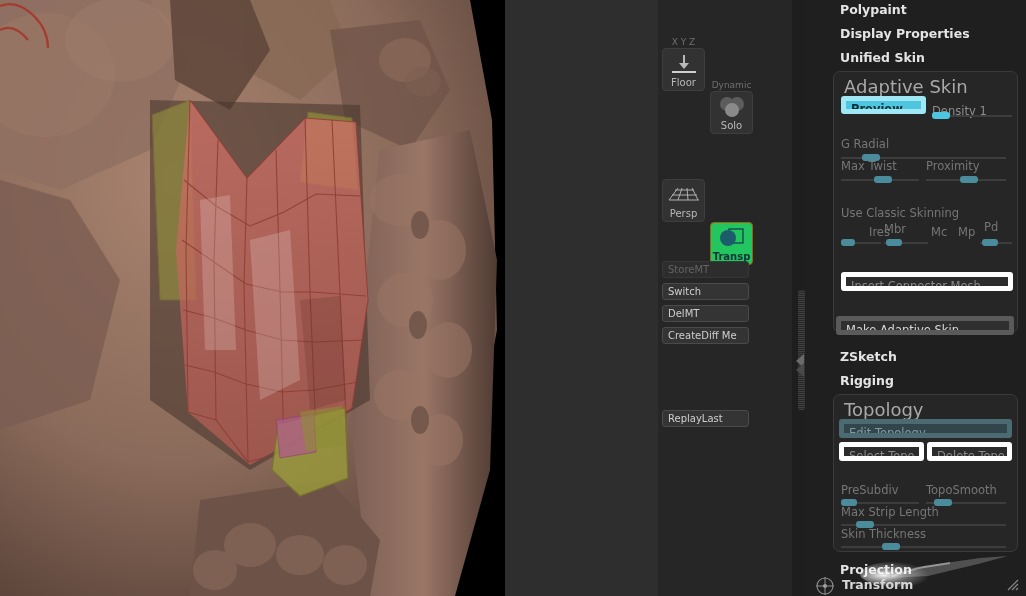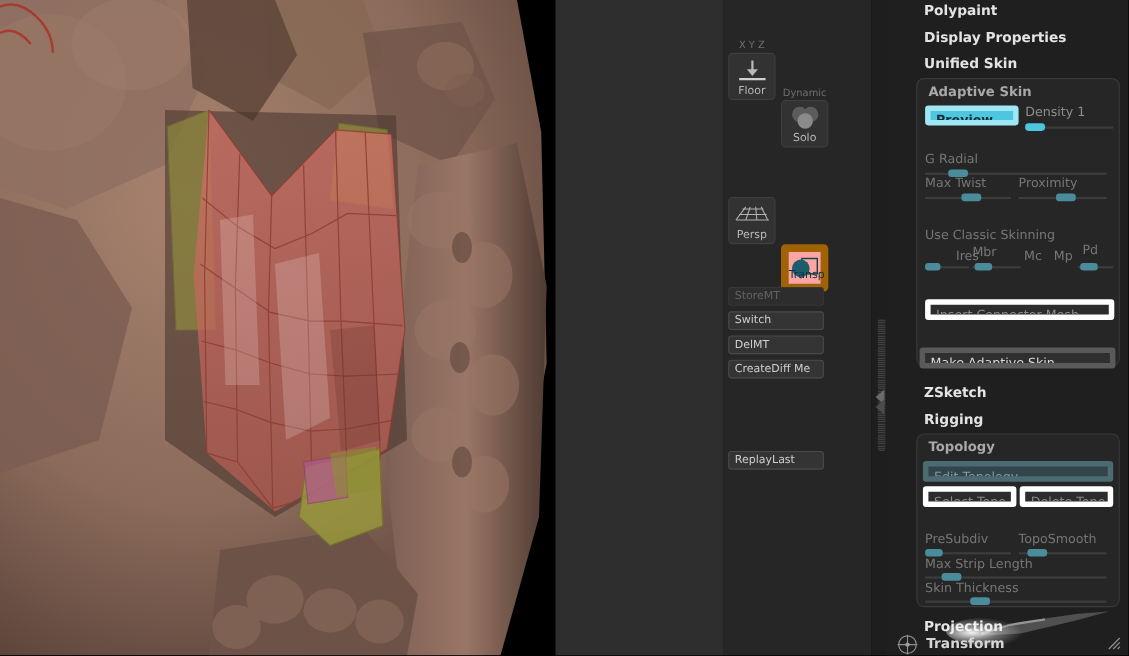--- a/index.html
+++ b/index.html
@@ -32,23 +32,24 @@
   .bigbtn {
     width: 43px; height: 43px;
     background: #323232;
     border: 1px solid #3e3e3e;
     border-radius: 4px;
     position: relative;
     color: #b9b9b9;
     font-size: 10px;
   }
   .bigbtn.active {
-    background: #fca5a5;
-    border: 7px solid #a16207;
+    background: #22c55e;
+    border: 1px solid #a16207;
     color: #10333c;
+    font-weight: bold;
   }
   .bigbtn .lbl {
     position: absolute; left: 0; right: 0; bottom: 2px;
     text-align: center; font-size: 10px; line-height: 10px;
   }
   .bigbtn .toplbl {
     position: absolute; left: 0; right: 0; top: -12px;
     text-align: center; font-size: 9px; color: #6f6f6f;
   }
   .bigbtn svg { position: absolute; left: 50%; top: 4px; transform: translateX(-50%); }
@@ -109,21 +110,21 @@
     padding-left: 34px;
   }
   .group {
     position: absolute;
     left: 27px; width: 185px;
     background: #262626;
     border: 1px solid #3a3a3a;
     border-radius: 7px;
   }
   .group > .ghead {
-    color: #a9a9a9; font-size: 12px; font-weight: bold;
+    color: #a9a9a9; font-size: 18px; font-weight: normal;
     padding: 4px 0 4px 10px;
   }
   .rbtn {
     position: absolute;
     background: #2c2c2c;
     border: 5px solid #ffffff;
     border-radius: 3px;
     color: #8a8a8a;
     font-size: 11.5px;
     line-height: 16px;
@@ -140,21 +141,21 @@
   }
   .rbtn.tealsel {
     background: #32454a;
     border-color: #4c6a71;
     color: #7e9ba2;
   }
   .sliderlbl {
     position: absolute;
     color: #767676; font-size: 11.5px; white-space: nowrap;
   }
-  .sliderlbl.lit { color: #8d8d8d; }
+  .sliderlbl.lit { color: #8d8d8d; margin-top: 10px; }
   .track {
     position: absolute; height: 2px; background: #3d3d3d;
   }
   .knob {
     position: absolute; height: 7px; background: #4a8c9c;
     border-radius: 3px;
   }
   .knob.bright { background: #4fc6e0; }
 
   

